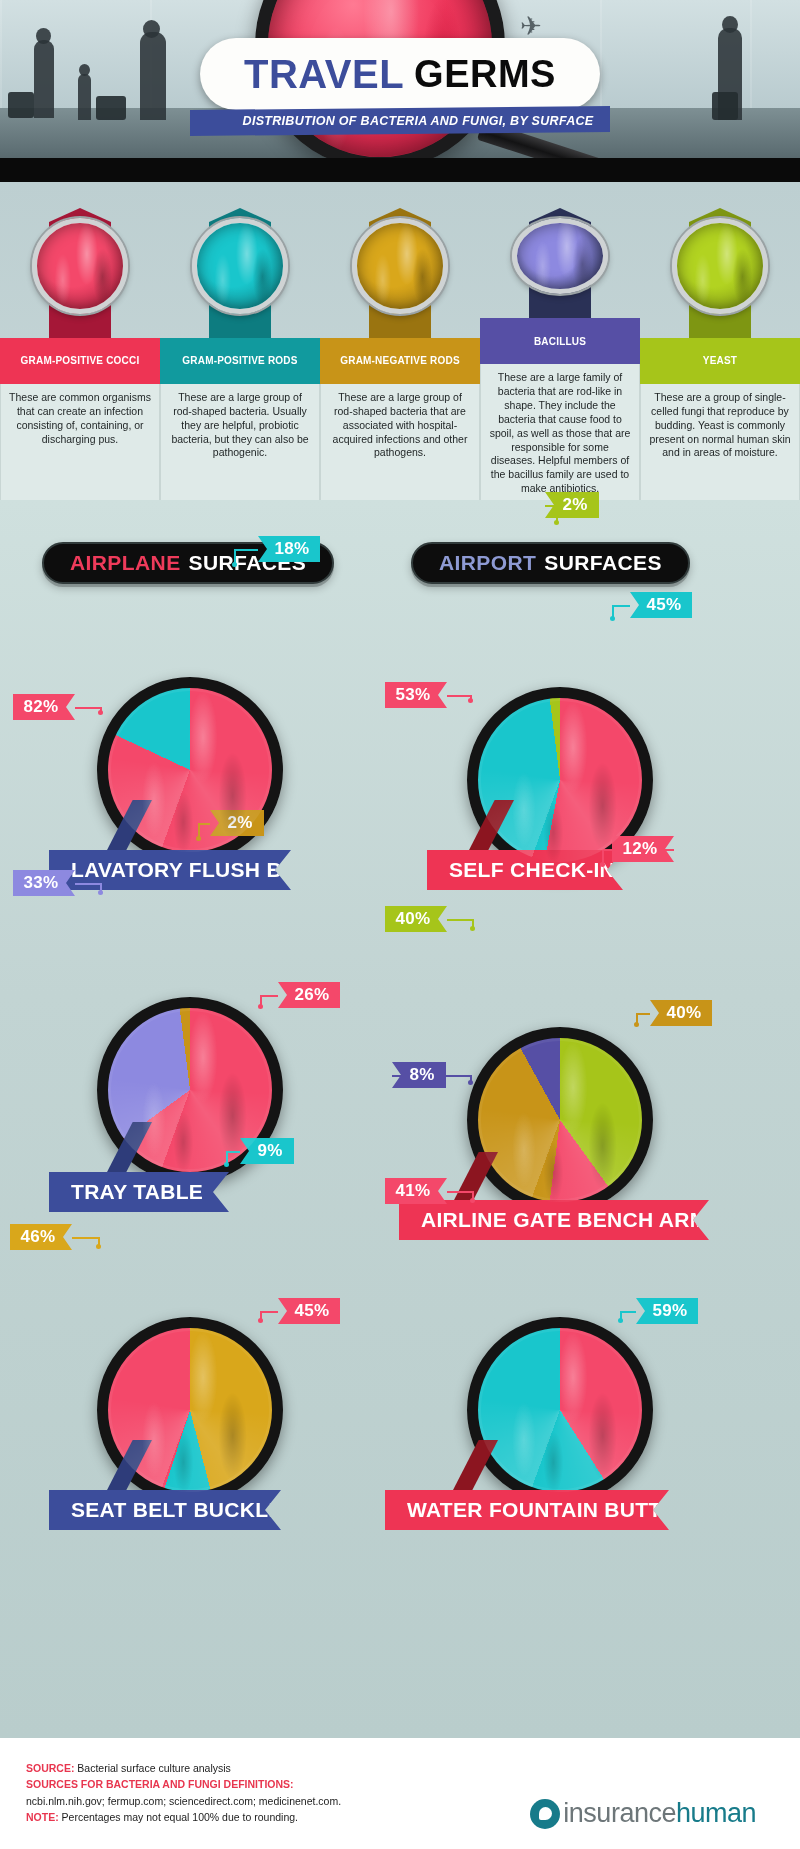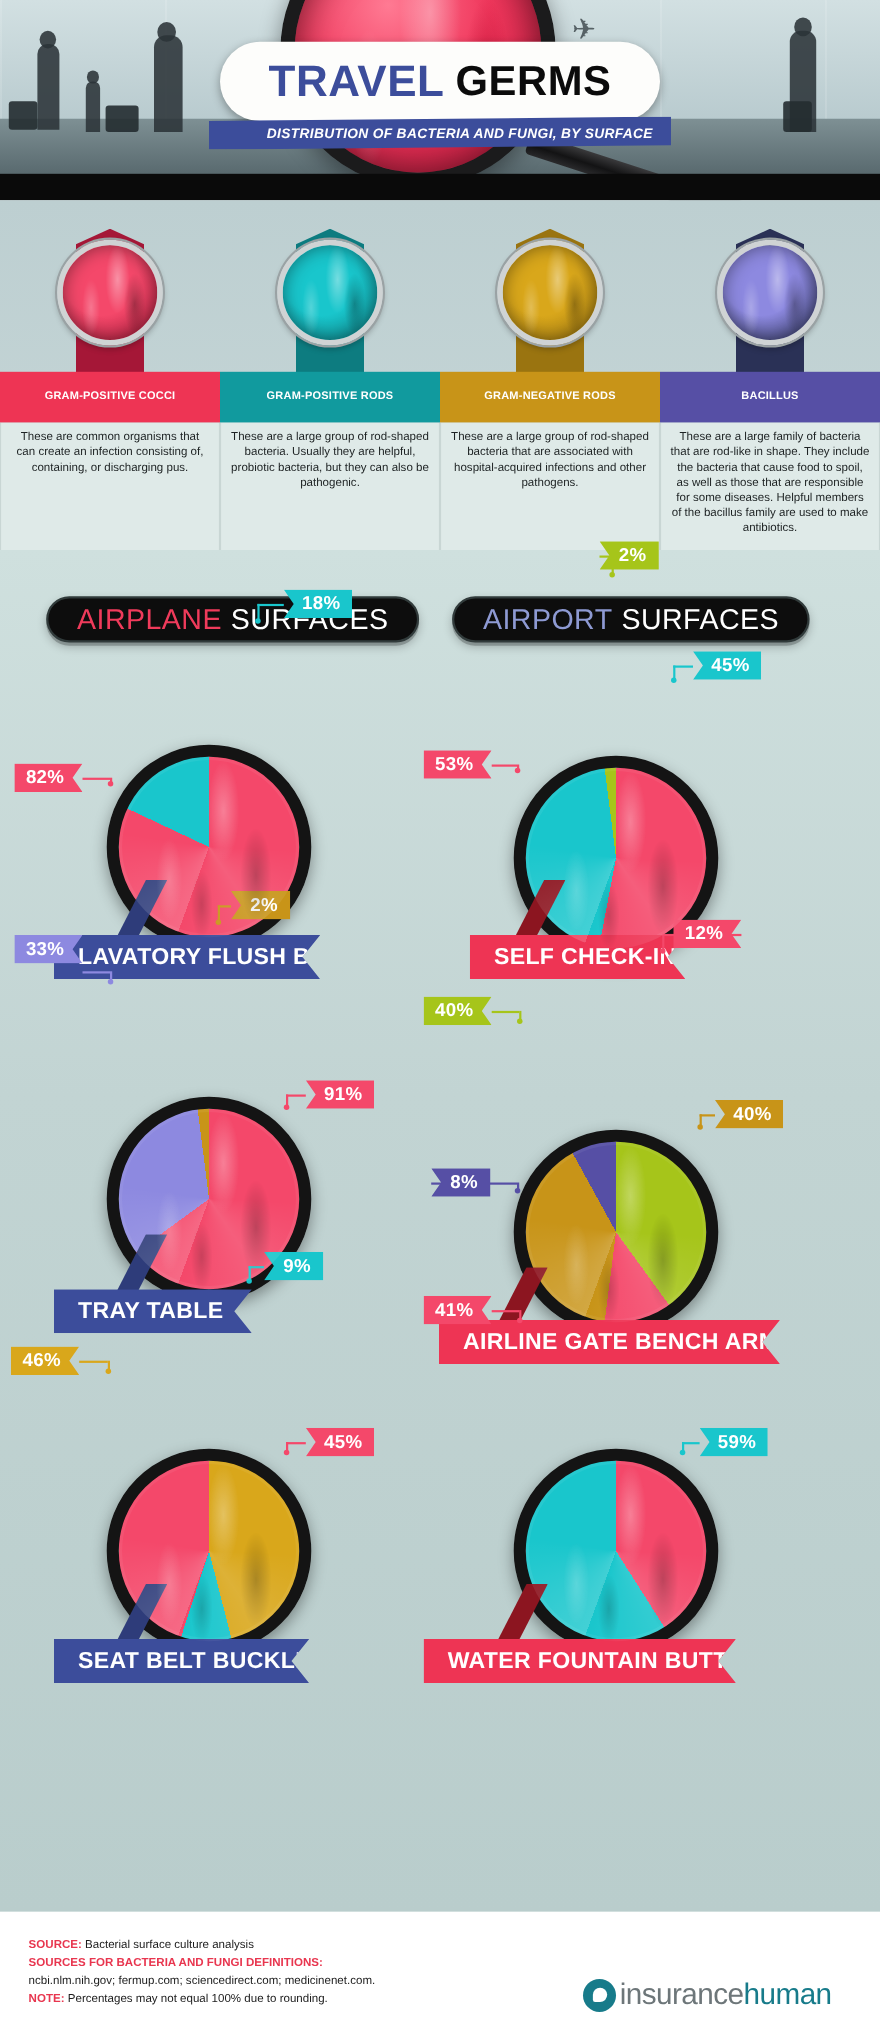--- a/index.html
+++ b/index.html
@@ -127,21 +127,21 @@
   .charts {
     position:relative; width:800px; height:1238px;
     background: linear-gradient(180deg,#cfe0de 0%, #c2d4d3 40%, #b9cdcc 100%);
   }
   .sec-head {
     position:absolute; height:42px; background:#0d0d0d; border-radius:21px;
     display:flex; align-items:center; justify-content:center; padding:0 26px;
     box-shadow: 0 3px 0 rgba(90,100,100,.45), 0 4px 9px rgba(0,0,0,.25);
     border:2px solid #313b3b;
   }
-  .sec-head span { font-size:26px; font-weight:normal; letter-spacing:.4px; }
+  .sec-head span { font-size:21px; font-weight:bold; letter-spacing:.4px; }
   .sec-head .accent-red { color:#ef3b5b; }
   .sec-head .accent-blue { color:#8e9ad3; }
   .sec-head .white { color:#ffffff; margin-left:8px; }
 
   .pie-wrap { position:absolute; }
   .pie {
     position:relative; border-radius:50%;
     border:11px solid #141414;
     box-shadow: inset 0 0 0 3px rgba(255,255,255,.06), 0 5px 14px rgba(0,0,0,.38);
     overflow:hidden;
@@ -249,20 +249,26 @@
         <div class="lcircle" style="background:radial-gradient(circle at 40% 34%, #d9a71b 0%, #d9a71b 45%, #9a7410 100%)"></div>
         <div class="lhead" style="background:#c89418">GRAM-NEGATIVE RODS</div>
         <div class="lbody">These are a large group of rod-shaped bacteria that are associated with hospital-acquired infections and other pathogens.</div>
       </div>
       <div class="lcol">
         <div class="lpennant" style="background:#2a3156"></div>
         <div class="lcircle" style="background:radial-gradient(circle at 40% 34%, #8d89e0 0%, #8d89e0 45%, #2a3156 100%)"></div>
         <div class="lhead" style="background:#564fa5">BACILLUS</div>
         <div class="lbody">These are a large family of bacteria that are rod-like in shape. They include the bacteria that cause food to spoil, as well as those that are responsible for some diseases. Helpful members of the bacillus family are used to make antibiotics.</div>
       </div>
+      <div class="lcol">
+        <div class="lpennant" style="background:#7e9612"></div>
+        <div class="lcircle" style="background:radial-gradient(circle at 40% 34%, #b2d321 0%, #b2d321 45%, #7e9612 100%)"></div>
+        <div class="lhead" style="background:#a6c51a">YEAST</div>
+        <div class="lbody">These are a group of single-celled fungi that reproduce by budding. Yeast is commonly present on normal human skin and in areas of moisture.</div>
+      </div>
     </div>
 </div>
 
 <div class="charts" id="charts">
   <div class="sec-head" style="left:42px; top:42px;">
     <span class="accent-red">AIRPLANE</span>
     <span class="white">SURFACES</span>
   </div>
   <div class="sec-head" style="left:411px; top:42px;">
     <span class="accent-blue">AIRPORT</span>
@@ -309,25 +315,25 @@
     </div>
     <div class="surf-tail" style="left: 106px; top: 622px; background: rgb(46, 60, 122);"></div>
     <div class="surf-banner" style="left: 49px; top: 672px; width: 180px; background: rgb(60, 77, 155);">TRAY TABLE</div>
     <div class="leader" style="left: 198px; top: 323px; width: 12px; height: 2px; background: rgb(200, 148, 24);"></div>
     <div class="leader" style="left: 198px; top: 323px; width: 2px; height: 15px; background: rgb(200, 148, 24);"></div>
     <div class="dot" style="left: 196px; top: 336px; background: rgb(200, 148, 24);"></div>
     <div class="flag left-notch" style="left: 210px; top: 310px; width: 54px; background: rgb(200, 148, 24);">2%</div>
     <div class="leader" style="left: 75px; top: 383px; width: 25px; height: 2px; background: rgb(141, 137, 224);"></div>
     <div class="leader" style="left: 100px; top: 383px; width: 2px; height: 9px; background: rgb(141, 137, 224);"></div>
     <div class="dot" style="left: 98px; top: 390px; background: rgb(141, 137, 224);"></div>
-    <div class="flag right-notch" style="left: 13px; top: 350px; width: 62px; background: rgb(141, 137, 224);">33%</div>
+    <div class="flag right-notch" style="left: 13px; top: 370px; width: 62px; background: rgb(141, 137, 224);">33%</div>
     <div class="leader" style="left: 260px; top: 495px; width: 18px; height: 2px; background: rgb(244, 72, 106);"></div>
     <div class="leader" style="left: 260px; top: 495px; width: 2px; height: 11px; background: rgb(244, 72, 106);"></div>
     <div class="dot" style="left: 258px; top: 504px; background: rgb(244, 72, 106);"></div>
-    <div class="flag left-notch" style="left: 278px; top: 482px; width: 62px; background: rgb(244, 72, 106);">91%</div>
+    <div class="flag left-notch" style="left: 278px; top: 482px; width: 62px; background: rgb(244, 72, 106);">26%</div>
     <div class="pie-wrap" style="left: 467px; top: 527px;">
       <div class="pie" style="width: 186px; height: 186px; background: conic-gradient(rgb(166, 197, 26) 0deg, rgb(166, 197, 26) 144deg, rgb(244, 72, 106) 144deg, rgb(244, 72, 106) 187.2deg, rgb(200, 148, 24) 187.2deg, rgb(200, 148, 24) 331.2deg, rgb(86, 79, 165) 331.2deg, rgb(86, 79, 165) 360deg);">
         <div class="pie-ring"></div>
       </div>
     </div>
     <div class="surf-tail" style="left: 452px; top: 652px; background: rgb(140, 21, 32);"></div>
     <div class="surf-banner" style="left: 399px; top: 700px; width: 310px; background: rgb(238, 52, 84);">AIRLINE GATE BENCH ARMREST</div>
     <div class="leader" style="left: 602px; top: 349px; width: 72px; height: 2px; background: rgb(244, 72, 106);"></div>
     <div class="leader" style="left: 602px; top: 349px; width: 2px; height: 15px; background: rgb(244, 72, 106);"></div>
     <div class="dot" style="left: 600px; top: 362px; background: rgb(244, 72, 106);"></div>

